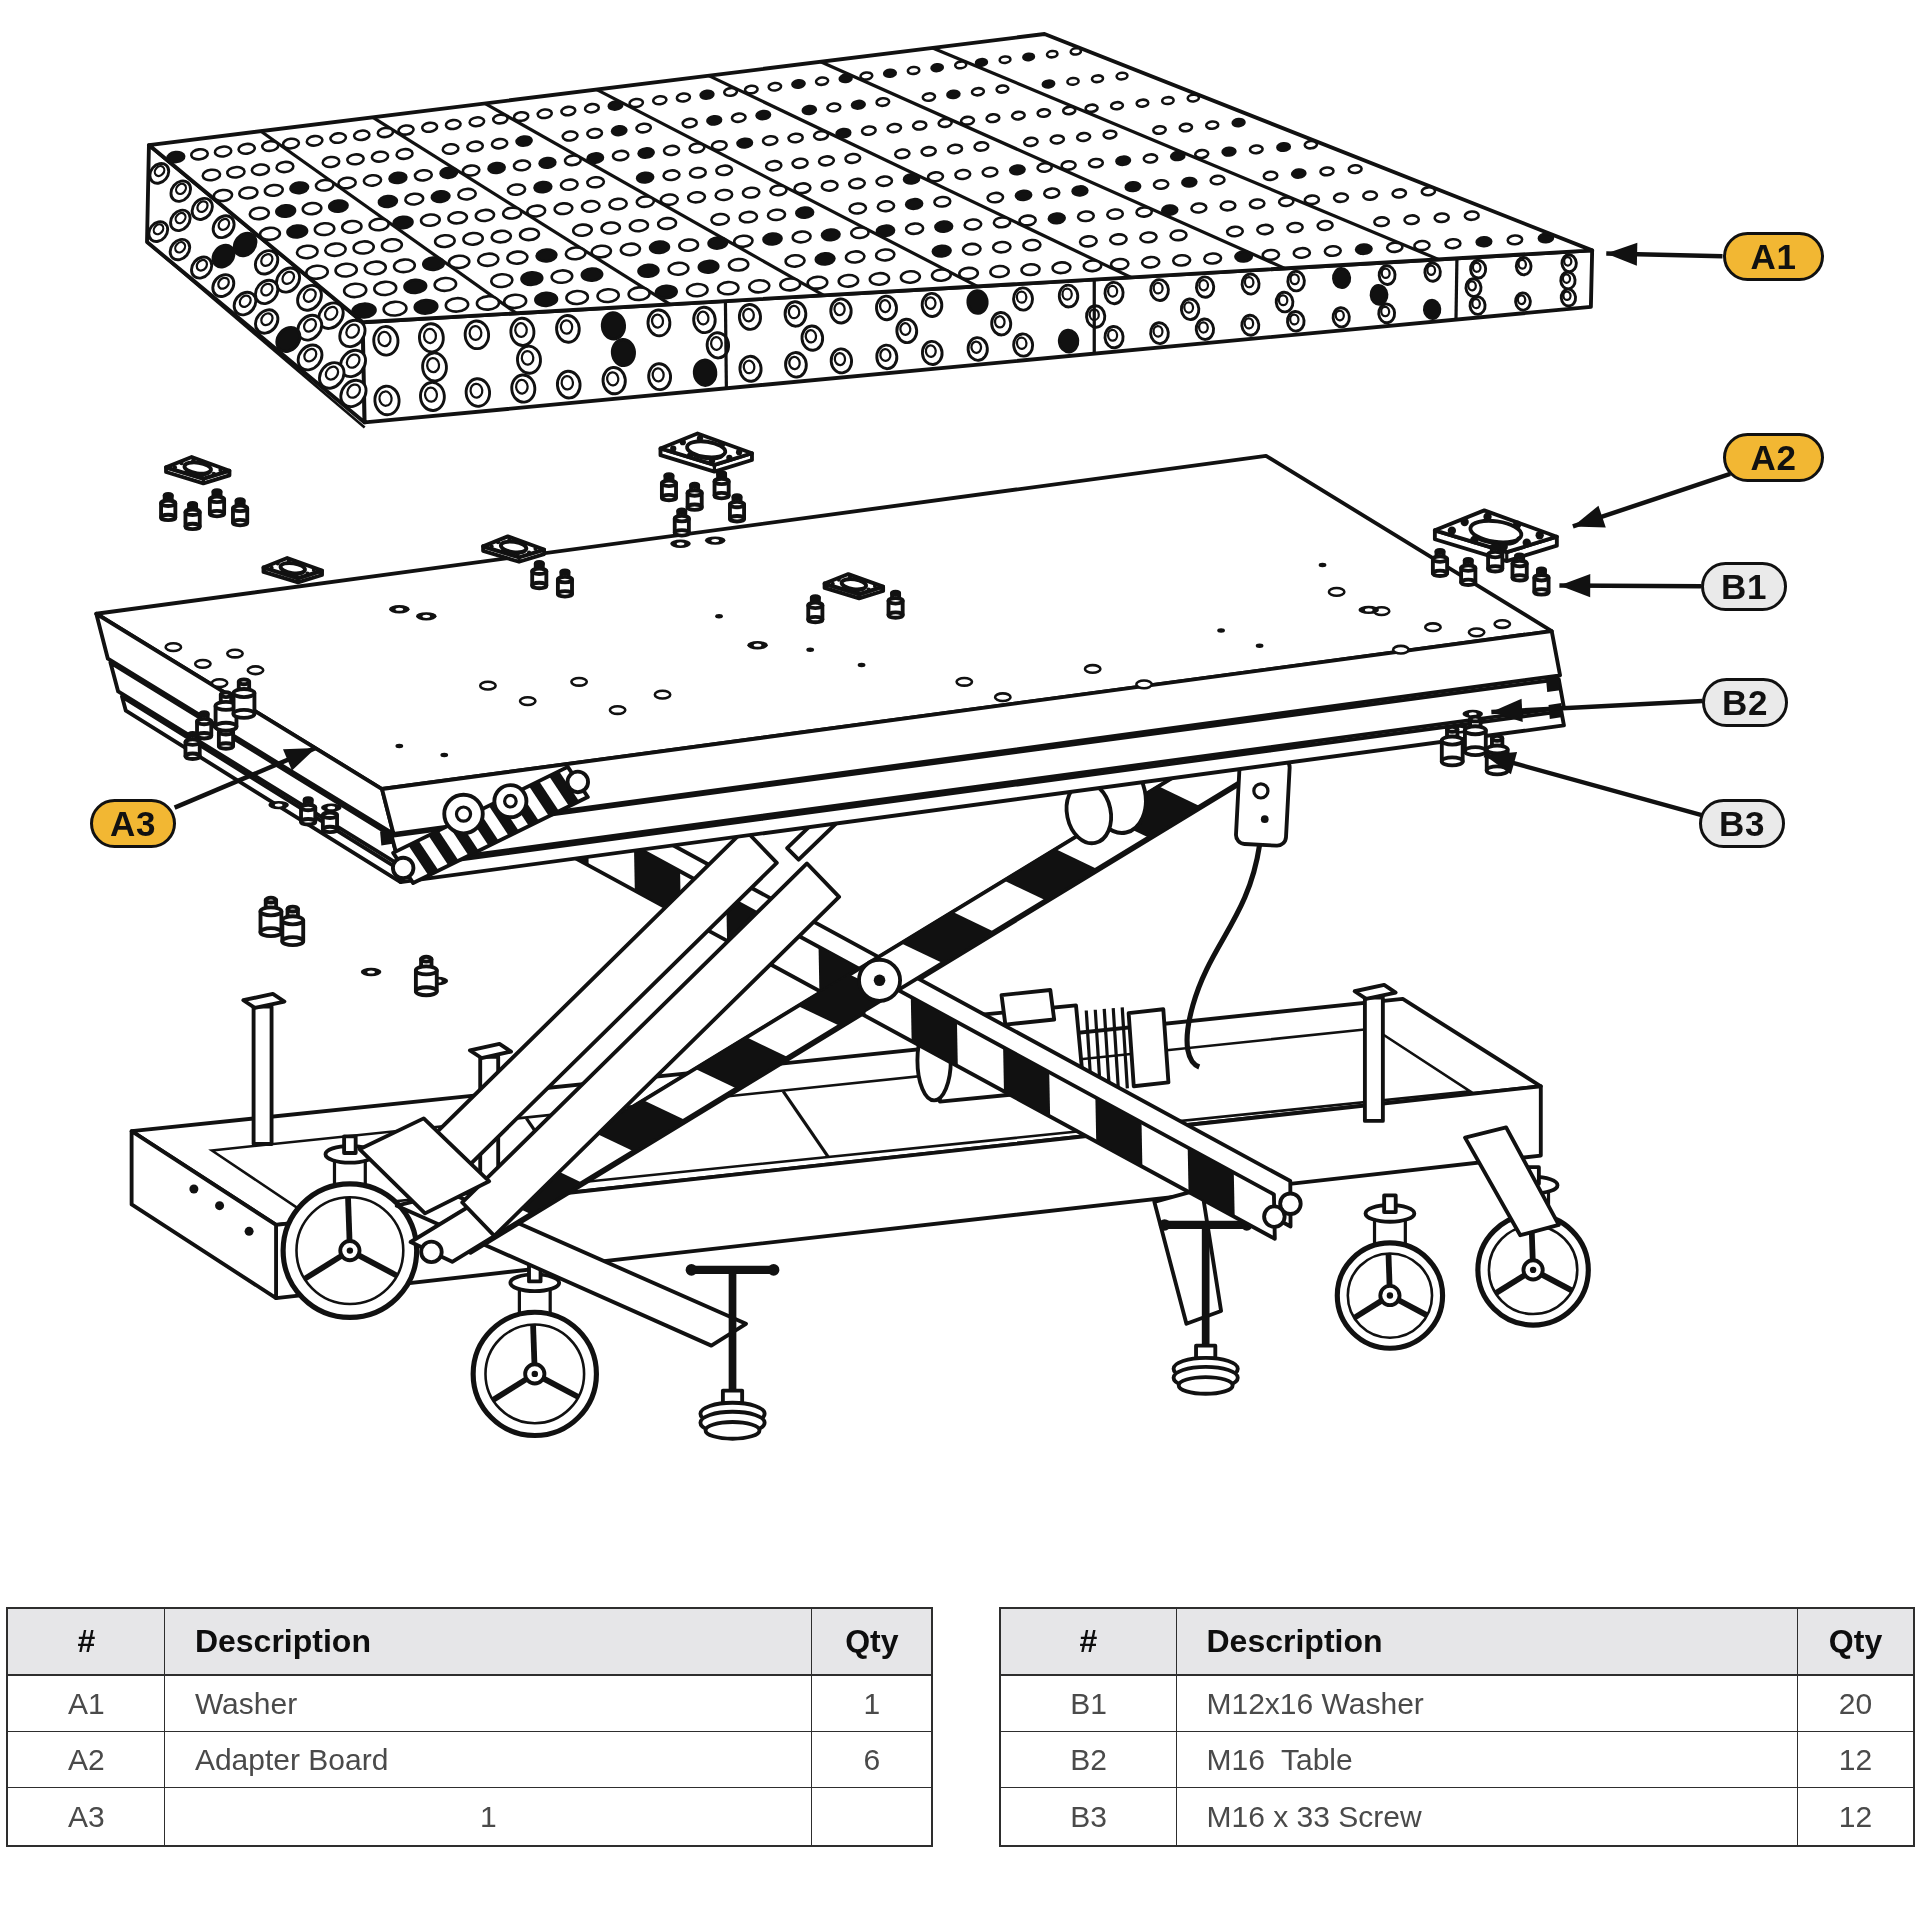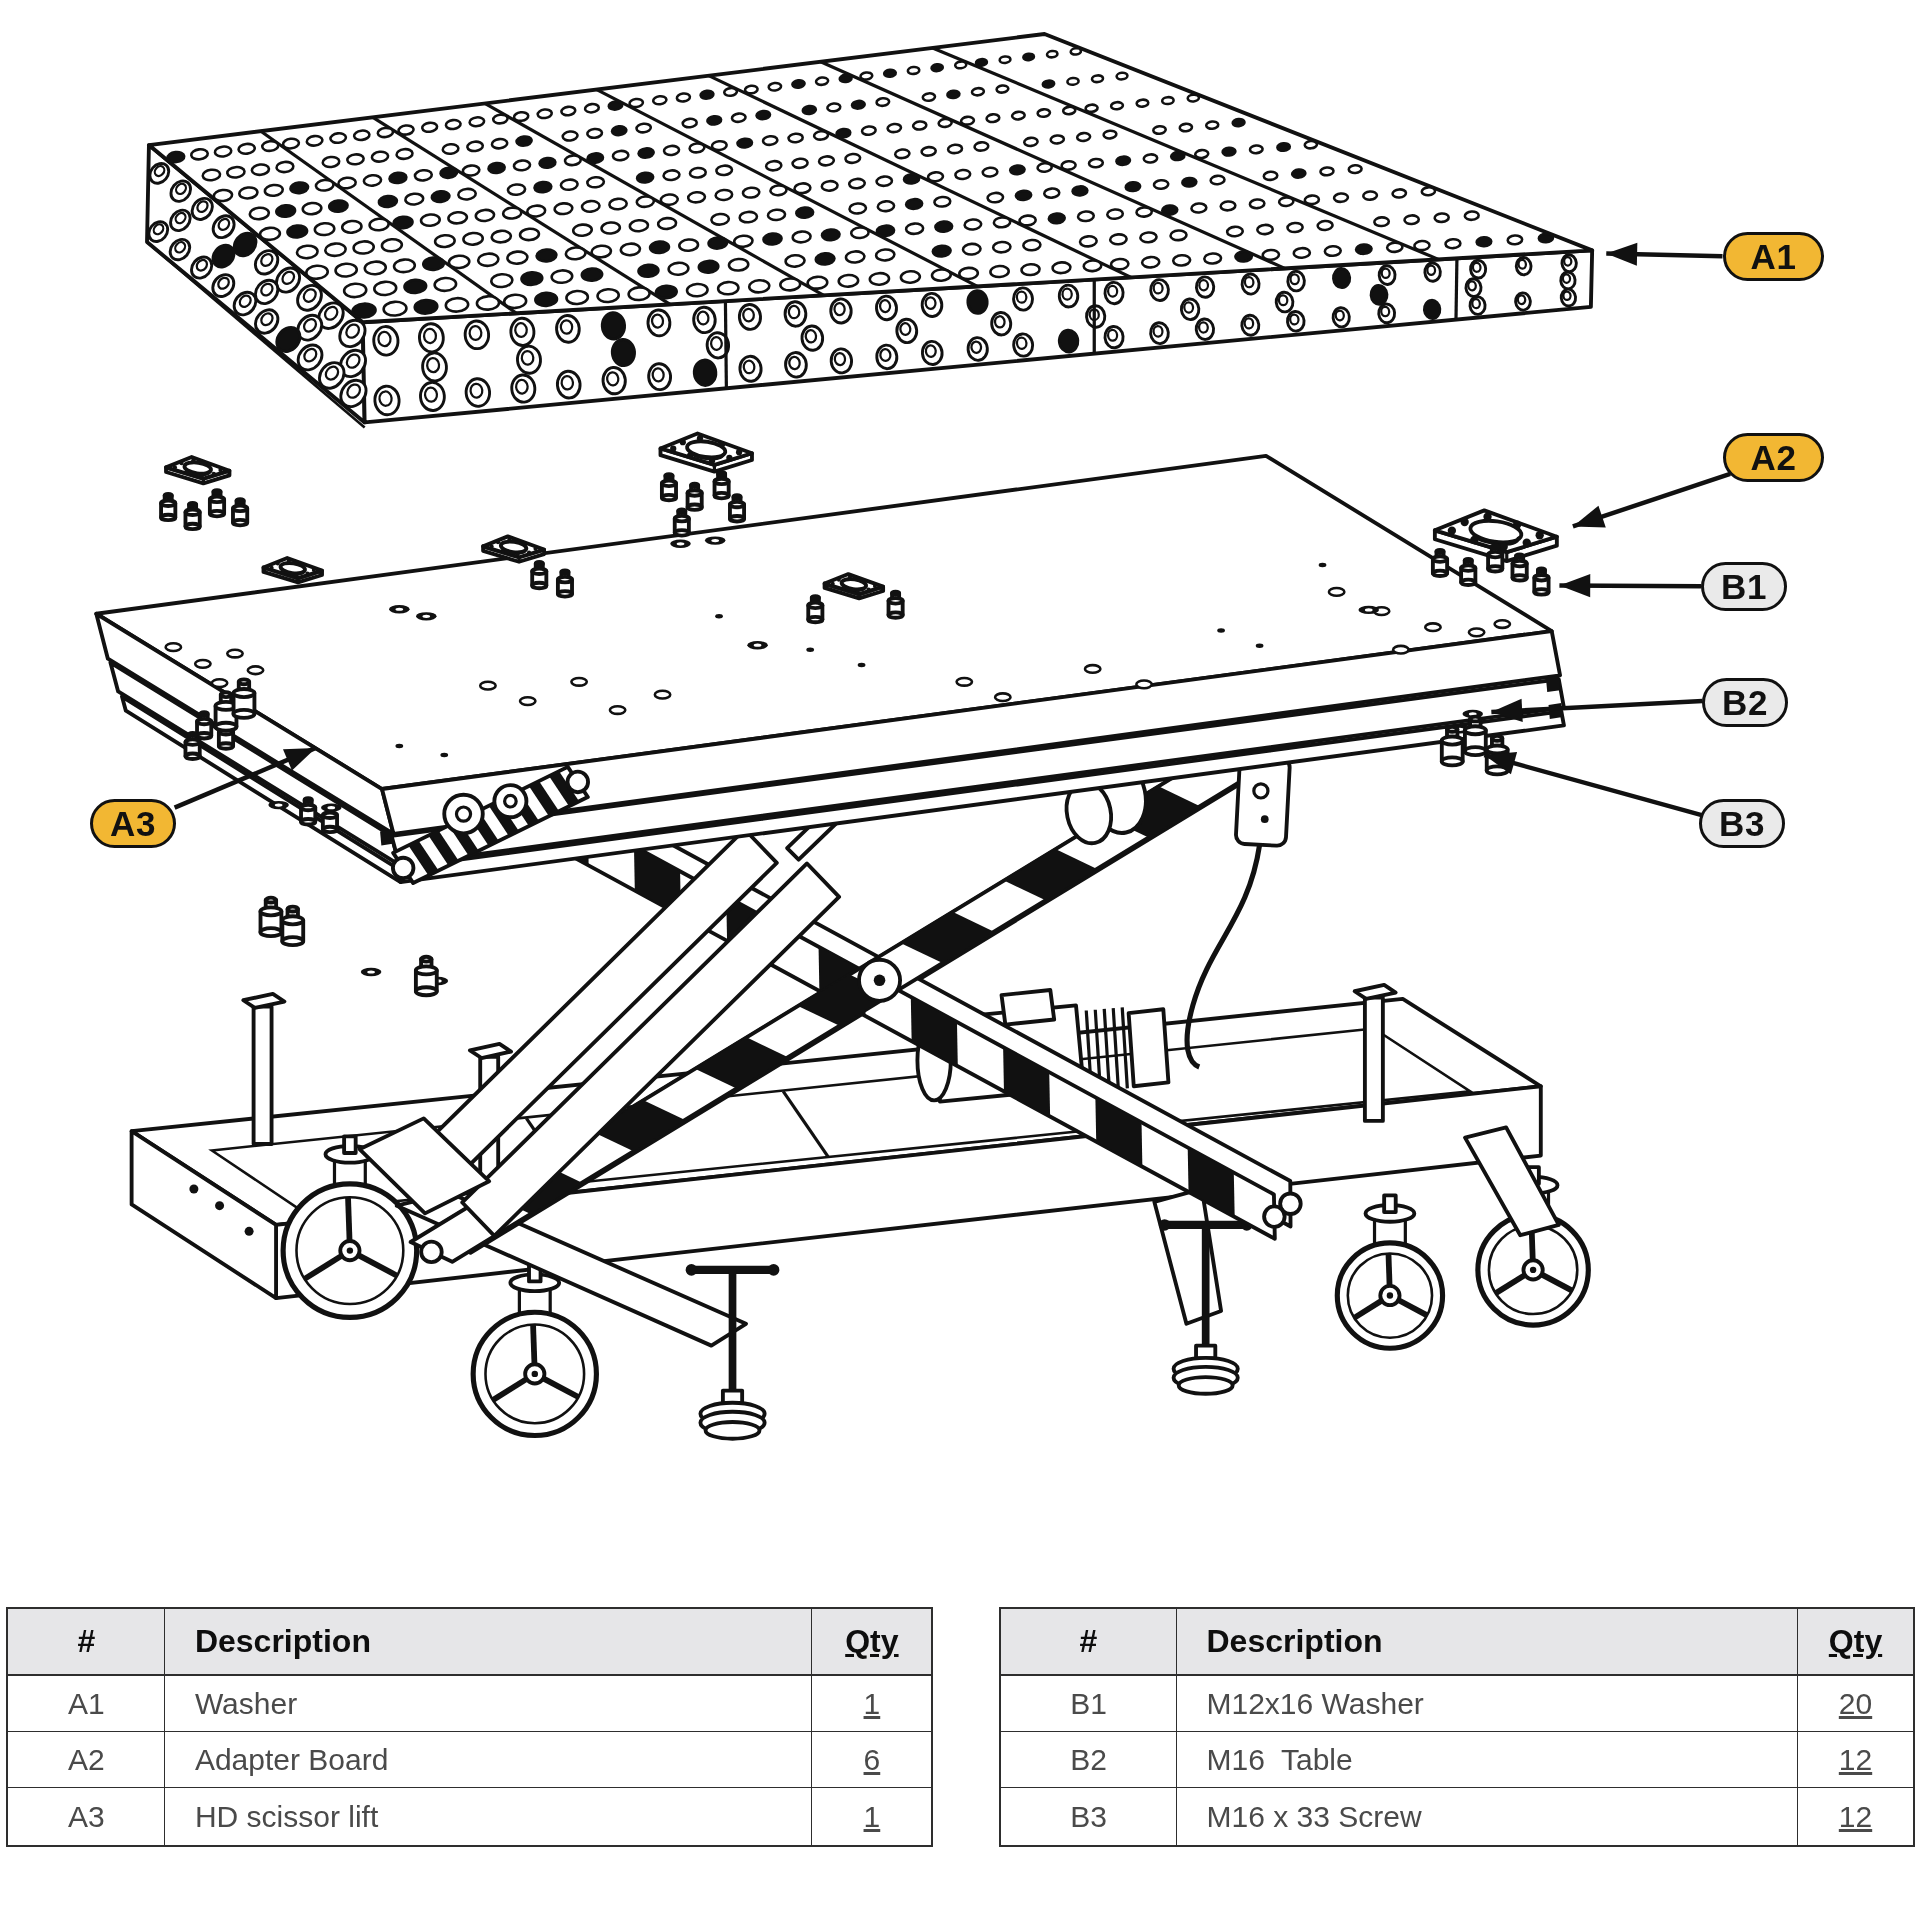--- a/index.html
+++ b/index.html
@@ -19,21 +19,21 @@
   #co-b1{left:1701px;top:562px;width:86px;height:49px;}
   #co-b2{left:1702px;top:678px;width:86px;height:49px;}
   #co-b3{left:1699px;top:799px;width:86px;height:49px;}
 
   
   .bom{position:absolute;display:grid;background:#fff;border:2.6px solid #2e2e2e;box-sizing:border-box;}
   #bom-a{left:6.4px;top:1607px;width:927px;grid-template-columns:157px 647px auto;grid-template-rows:67px 56px 56px 57px;}
   #bom-b{left:999px;top:1607px;width:916px;grid-template-columns:176px 621px auto;grid-template-rows:67px 56px 56px 57px;}
   .bom .cell{display:flex;align-items:center;border-right:1.9px solid #2e2e2e;border-bottom:1.9px solid #2e2e2e;
              box-sizing:border-box;font-size:30px;color:#4a4a4a;white-space:pre;}
-  .bom .cell:nth-child(3n){border-right:none;text-decoration:underline;}
+  .bom .cell:nth-child(3n){border-right:none;}
   .bom .row-last{border-bottom:none;}
   .bom .head{background:#E6E6E8;font-weight:bold;color:#0e0e0e;font-size:32px;border-bottom:2.6px solid #2e2e2e;}
   .bom .c-num,.bom .c-qty{justify-content:center;}
   .bom .c-desc{justify-content:flex-start;padding-left:29.5px;}
 </style>
 </head>
 <body>
 
 <div class="stage">
   <svg id="scene" viewBox="0 0 3000 3000">
@@ -1036,21 +1036,20 @@
     <div class="cell head c-num">#</div>
     <div class="cell head c-desc">Description</div>
     <div class="cell head c-qty">Qty</div>
     <div class="cell c-num">A1</div>
     <div class="cell c-desc">Washer</div>
     <div class="cell c-qty">1</div>
     <div class="cell c-num">A2</div>
     <div class="cell c-desc">Adapter Board</div>
     <div class="cell c-qty">6</div>
     <div class="cell c-num row-last">A3</div>
-    <div class="cell c-desc row-last">HD scissor lift</div>
     <div class="cell c-qty row-last">1</div>
   </div>
 
   <div class="bom" id="bom-b">
     <div class="cell head c-num">#</div>
     <div class="cell head c-desc">Description</div>
     <div class="cell head c-qty">Qty</div>
     <div class="cell c-num">B1</div>
     <div class="cell c-desc">M12x16 Washer</div>
     <div class="cell c-qty">20</div>

